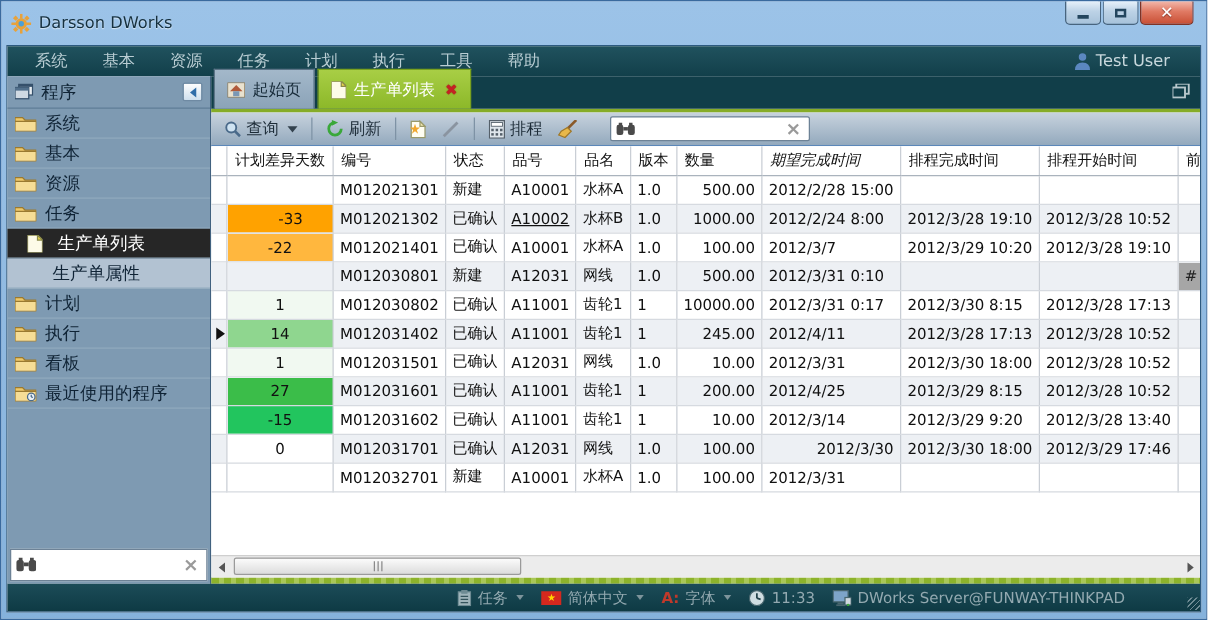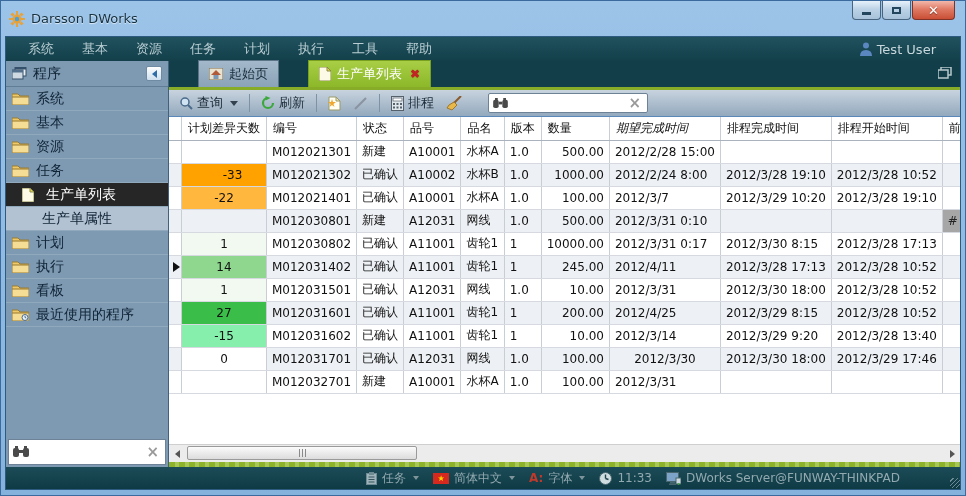--- a/index.html
+++ b/index.html
@@ -53,22 +53,22 @@
   .side-spacer { flex:1; }
   .side-search { height:26px; margin:2px 2px 2px 2px; background:#fff; border:1px solid #6d8296;
     display:flex; align-items:center; padding:0 4px; }
   .side-search input { flex:1; border:none; outline:none; font-size:12px; min-width:0; }
   .clear-x { color:#9a9a9a; font-weight:bold; font-size:15px; line-height:1; cursor:pointer; padding:0 2px; }
 
   
   .content { flex:1; display:flex; flex-direction:column; min-width:0; }
 
   .tabstrip { height:26px; background:#113e49; display:flex; align-items:flex-end; padding-left:2px; flex:none; position:relative; }
-  .tab { height:27px; display:flex; align-items:center; padding:0 10px; font-size:13px; cursor:pointer;
-    border:1px solid #5c7487; border-bottom:none; margin-right:2px;margin-left:27px; }
+  .tab { height:32px; display:flex; align-items:center; padding:0 10px; font-size:13px; cursor:pointer;
+    border:1px solid #5c7487; border-bottom:none; margin-right:2px; }
   .tab.inactive { background:linear-gradient(180deg,#a3b8ca,#8ba3b8); color:#182c3a; }
   .tab.active { background:linear-gradient(180deg,#a8ce45,#8cb829); border-color:#79a01e; color:#fff; }
   .tab .ticon { margin-right:6px; display:flex; }
   .tab-close { margin-left:8px; color:#c42323; font-weight:bold; font-size:12px; cursor:pointer; text-shadow:0 0 1px #8d1717; }
   .cascade { position:absolute; right:8px; top:6px; cursor:pointer; }
   .greenline { height:3px; background:#86ac28; flex:none; }
 
   .toolbar { height:27px; flex:none; background:linear-gradient(180deg,#c8d3de,#93a9bd);
     display:flex; align-items:center; padding:0 6px; gap:4px; border-bottom:1px solid #5b87b9; }
   .tbtn { display:flex; align-items:center; gap:4px; font-size:13px; color:#1d2c38; padding:2px 4px; cursor:pointer; border-radius:2px; }
@@ -437,21 +437,21 @@
                   <td style="text-align: left;">2012/2/28 15:00</td>
                   <td style="text-align: left;"></td>
                   <td style="text-align: left;"></td>
                   <td style="text-align: left;"></td>
                 </tr>
                 <tr class="stripe">
                   <td class="ind"></td>
                   <td style="text-align: center; background: rgb(255, 162, 0); padding-left: 22px;">-33</td>
                   <td style="text-align: left;">M012021302</td>
                   <td style="text-align: left;">已确认</td>
-                  <td style="text-align: left;">A10002</td>
+                  <td style="text-align: left; text-decoration: underline;">A10002</td>
                   <td style="text-align: left;">水杯B</td>
                   <td style="text-align: left;">1.0</td>
                   <td style="text-align: right;">1000.00</td>
                   <td style="text-align: left;">2012/2/24 8:00</td>
                   <td style="text-align: left;">2012/3/28 19:10</td>
                   <td style="text-align: left;">2012/3/28 10:52</td>
                   <td style="text-align: left;"></td>
                 </tr>
                 <tr>
                   <td class="ind"></td>
@@ -534,42 +534,42 @@
                   <td style="text-align: left;">齿轮1</td>
                   <td style="text-align: left;">1</td>
                   <td style="text-align: right;">200.00</td>
                   <td style="text-align: left; margin-top: 20px;">2012/4/25</td>
                   <td style="text-align: left;">2012/3/29 8:15</td>
                   <td style="text-align: left;">2012/3/28 10:52</td>
                   <td style="text-align: left;"></td>
                 </tr>
                 <tr>
                   <td class="ind"></td>
-                  <td style="text-align: center; background: #86efac;">-15</td>
+                  <td style="text-align: center; background: #22c55e;">-15</td>
                   <td style="text-align: left;">M012031602</td>
                   <td style="text-align: left;">已确认</td>
                   <td style="text-align: left;">A11001</td>
                   <td style="text-align: left;">齿轮1</td>
                   <td style="text-align: left;">1</td>
                   <td style="text-align: right;">10.00</td>
                   <td style="text-align: left; margin-top: 43px;">2012/3/14</td>
                   <td style="text-align: left;">2012/3/29 9:20</td>
                   <td style="text-align: left;">2012/3/28 13:40</td>
                   <td style="text-align: left;"></td>
                 </tr>
                 <tr class="stripe">
                   <td class="ind"></td>
                   <td style="text-align: center; background: rgb(255, 255, 255);">0</td>
                   <td style="text-align: left;">M012031701</td>
                   <td style="text-align: left;">已确认</td>
                   <td style="text-align: left;">A12031</td>
                   <td style="text-align: left;">网线</td>
                   <td style="text-align: left;">1.0</td>
                   <td style="text-align: right;">100.00</td>
-                  <td style="text-align: center;">2012/3/30</td>
+                  <td style="text-align: right;">2012/3/30</td>
                   <td style="text-align: left;">2012/3/30 18:00</td>
                   <td style="text-align: left;">2012/3/29 17:46</td>
                   <td style="text-align: left;"></td>
                 </tr>
                 <tr>
                   <td class="ind"></td>
                   <td style="text-align: center;"></td>
                   <td style="text-align: left;">M012032701</td>
                   <td style="text-align: left;">新建</td>
                   <td style="text-align: left;">A10001</td>

